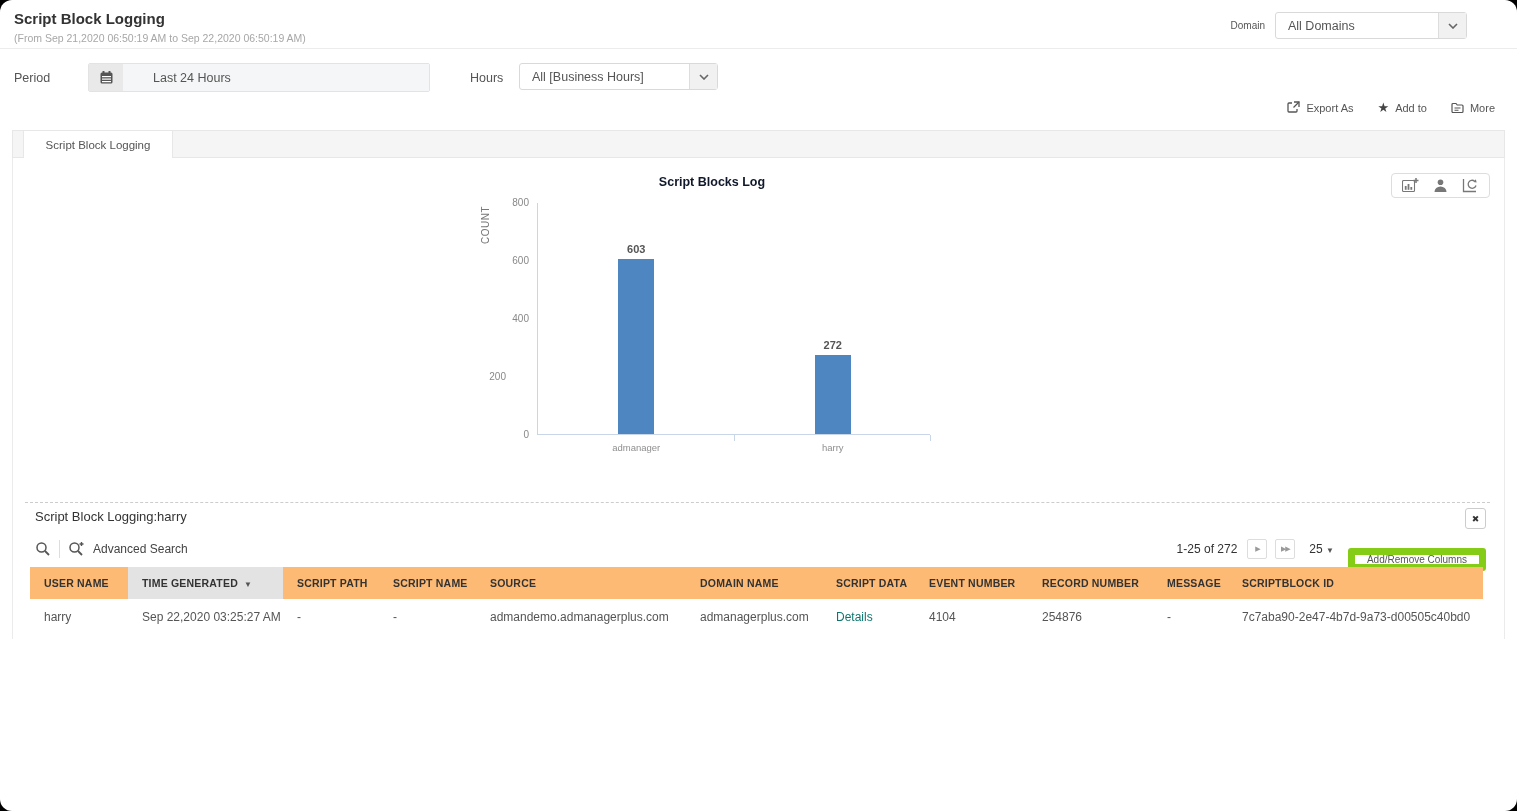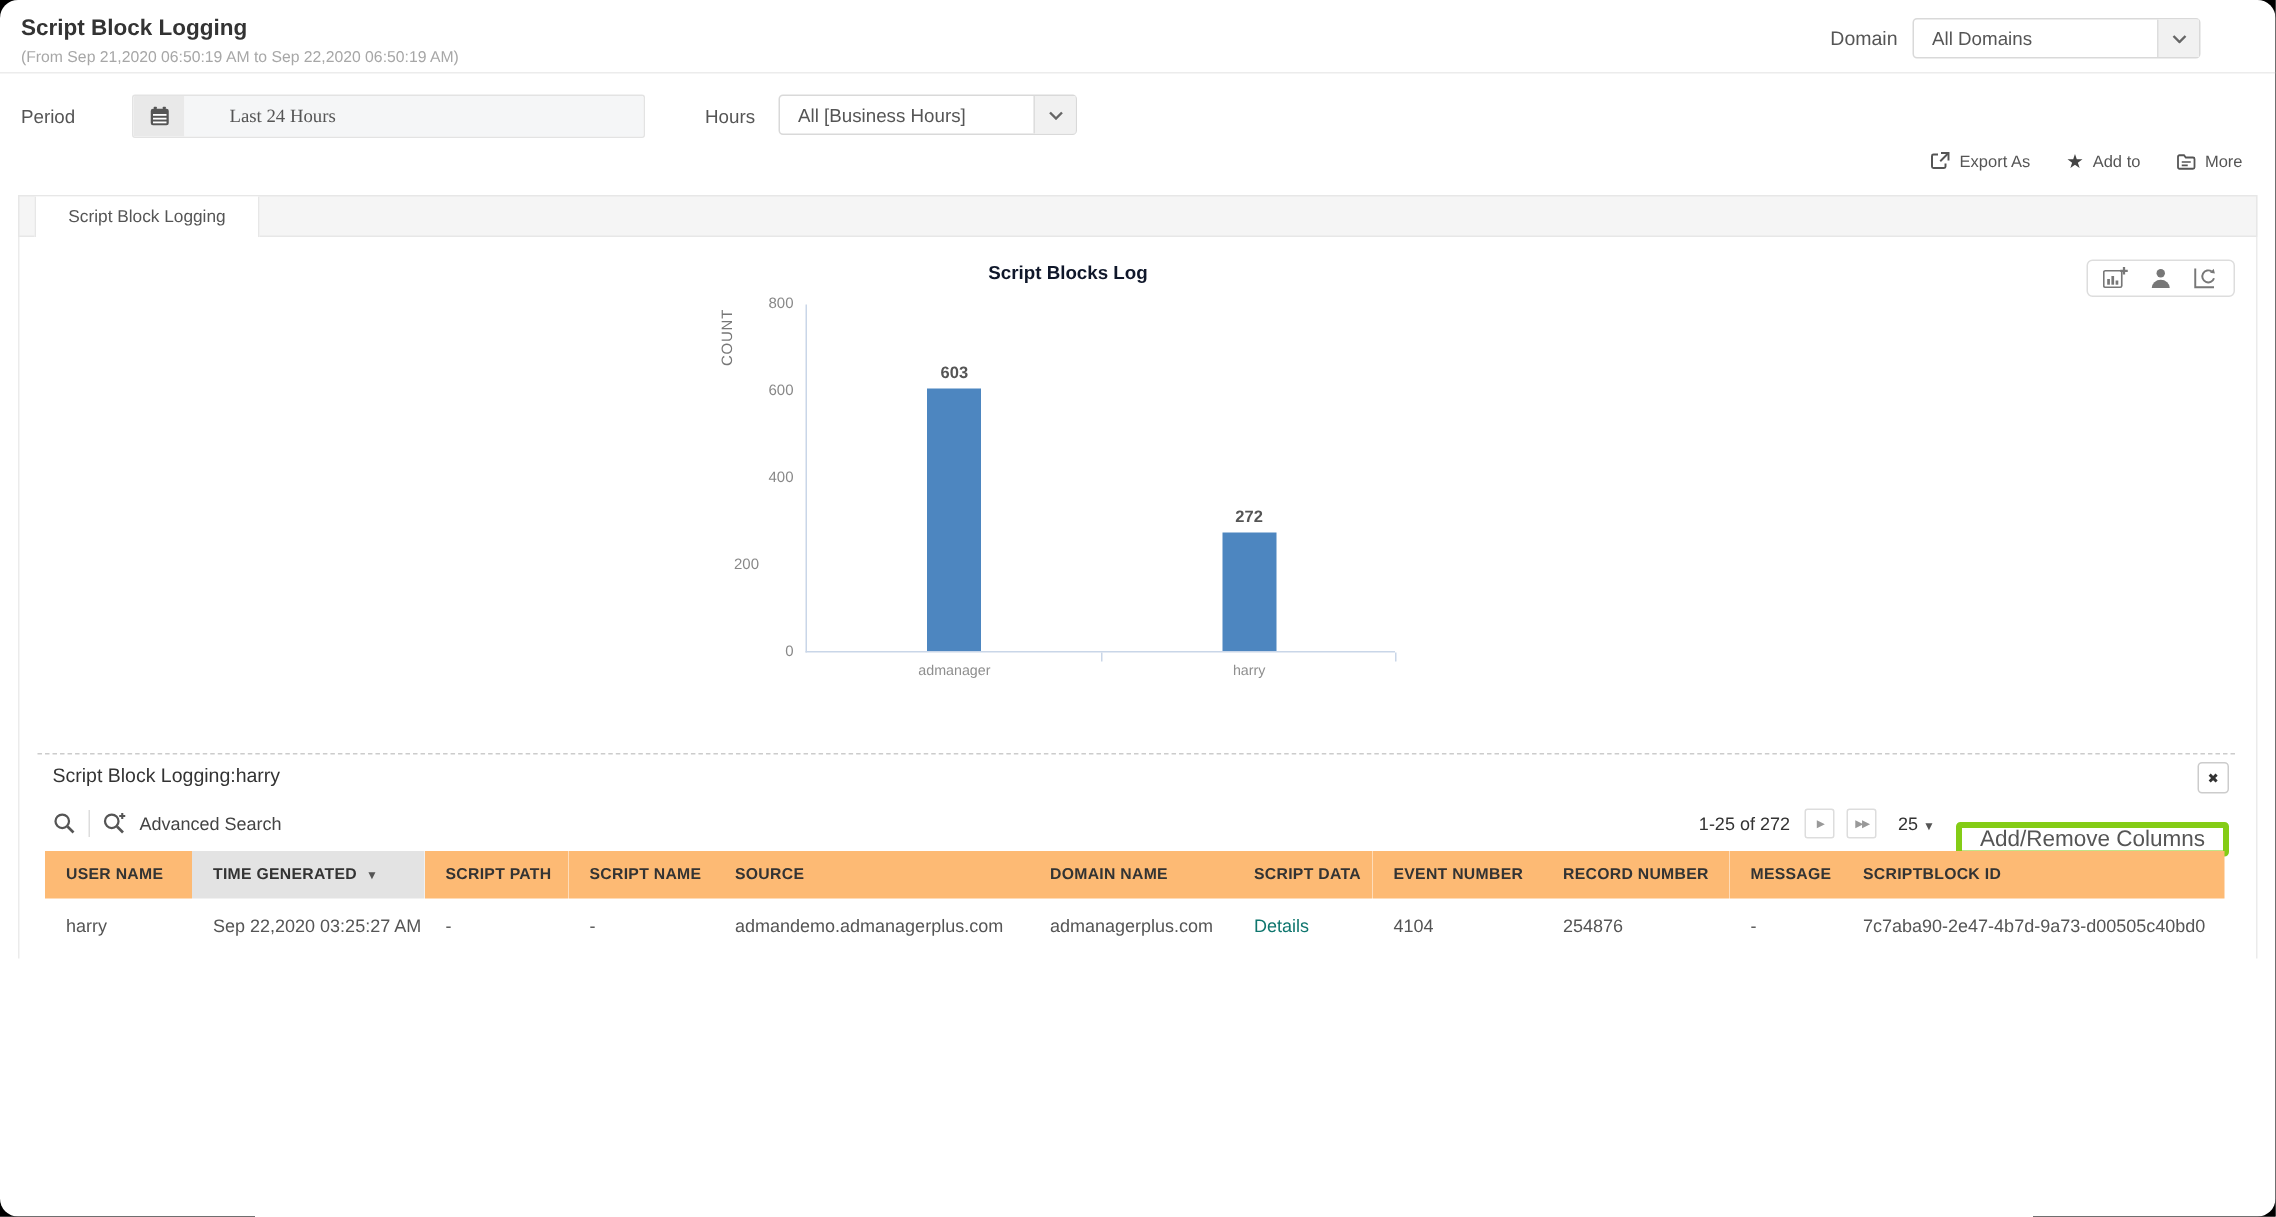--- a/index.html
+++ b/index.html
@@ -4,30 +4,30 @@
 <style>
   * { box-sizing: border-box; margin: 0; padding: 0; }
   html,body { width:1517px; height:811px; background:#000; font-family:"Liberation Sans", sans-serif; }
   .page { position:relative; width:1517px; height:811px; background:#fff; border-radius:12px; overflow:hidden; }
 
   
   .hdr-title { position:absolute; left:14px; top:10px; font-size:15px; font-weight:bold; color:#333; }
   .hdr-sub   { position:absolute; left:14px; top:32px; font-size:10.5px; color:#a7a7a7; }
   .hdr-line  { position:absolute; left:0; right:0; top:48px; height:1px; background:#ececec; }
   .domain-wrap { position:absolute; top:12px; right:50px; display:flex; align-items:center; gap:10px; }
-  .domain-label { font-size:13px; color:#555; }
+  .domain-label { font-size:10px; color:#555; }
   .select-box { display:flex; align-items:center; justify-content:space-between; height:27px; border:1px solid #d9d9d9; border-radius:3px; background:#fff; cursor:pointer; }
   .select-box .sel-text { font-size:12.5px; color:#555; padding:0 12px; white-space:nowrap; }
   .select-box .sel-caret { width:28px; height:100%; display:flex; align-items:center; justify-content:center; background:#f1f1f1; border-left:1px solid #ddd; }
 
   
   .flt-label { position:absolute; font-size:12.5px; color:#555; }
   .period-group { position:absolute; left:88px; top:63px; width:342px; height:29px; display:flex; border:1px solid #e3e3e3; border-radius:2px; overflow:hidden; }
   .period-icon { width:34px; background:#e9e9e9; display:flex; align-items:center; justify-content:center; cursor:pointer; }
-  .period-input { flex:1; background:#f5f6f7; font-size:12.5px; color:#555; display:flex; align-items:center; padding-left:30px; cursor:text;font-family:Liberation Serif, serif; }
+  .period-input { flex:1; background:#f5f6f7; font-size:12.5px; color:#555; display:flex; align-items:center; padding-left:30px; cursor:text; }
   .hours-select { position:absolute; left:519px; top:63px; width:199px; }
 
   
   .toolbar { position:absolute; top:101px; right:22px; display:flex; align-items:center; gap:24px; }
   .tool-item { display:flex; align-items:center; gap:6px; font-size:11px; color:#555; cursor:pointer; }
   .tool-item .star { font-size:13px; color:#444; line-height:1; }
 
   
   .tabbar { position:absolute; left:12px; right:12px; top:130px; height:28px; background:#f5f5f5; border:1px solid #e7e7e7; border-bottom:1px solid #e7e7e7; }
   .tab-active { position:absolute; left:10px; top:0; height:28px; width:150px; background:#fff; border-left:1px solid #e7e7e7; border-right:1px solid #e7e7e7; display:flex; align-items:center; justify-content:center; font-size:11.5px; color:#555; cursor:pointer; }
@@ -51,21 +51,21 @@
   .detail-close { position:absolute; right:4px; top:5px; width:21px; height:21px; border:1px solid #ccc; border-radius:3px; display:flex; align-items:center; justify-content:center; font-size:9px; color:#333; cursor:pointer; background:#fff; }
   .detail-controls { position:absolute; left:10px; right:4px; top:33px; height:26px; display:flex; align-items:center;gap:24px; }
   .dc-left { display:flex; align-items:center; gap:8px; }
   .dc-divider { width:1px; height:18px; background:#ddd; }
   .adv-label { font-size:12px; color:#444; cursor:pointer; }
   .dc-right { margin-left:auto; display:flex; align-items:center; gap:8px; }
   .pg-range { font-size:12px; color:#333; margin-right:2px; }
   .pg-btn { width:20px; height:20px; border:1px solid #ddd; border-radius:2px; background:#fff; display:flex; align-items:center; justify-content:center; font-size:7px; color:#999; cursor:pointer; letter-spacing:-1px; }
   .pg-size { font-size:12px; color:#333; cursor:pointer; margin:0 6px; }
   .pg-size .caret { font-size:8px; color:#555; }
-  .addcol-btn { height:23px; padding:0 12px; border:4px solid #84cc16; border-radius:3px; background:#fff; font-size:15px; color:#555; display:flex; align-items:center; cursor:pointer;margin-top:21px; }
+  .addcol-btn { height:23px; padding:0 12px; border:7px solid #84cc16; border-radius:3px; background:#fff; font-size:10px; color:#555; display:flex; align-items:center; cursor:pointer;margin-top:21px; }
 
   
   .grid { position:absolute; left:5px; top:64px; width:1453px; border-collapse:collapse; table-layout:fixed; }
   .grid th { height:32px; background:#fdba74; font-size:10.5px; font-weight:bold; color:#333; text-align:left; padding:0 0 0 14px; letter-spacing:0.2px; white-space:nowrap; overflow:hidden; cursor:pointer; }
   .grid th.sorted { background:#e3e3e3; }
   .grid th .sort-caret { font-size:8px; color:#555; margin-left:6px; }
   .grid td { height:36px; font-size:12px; color:#555; padding:0 0 0 14px; white-space:nowrap; overflow:hidden; background:#fff; }
   .grid a.details-link { color:#0f766e; text-decoration:none; cursor:pointer; }
 
   svg { display:block; }

